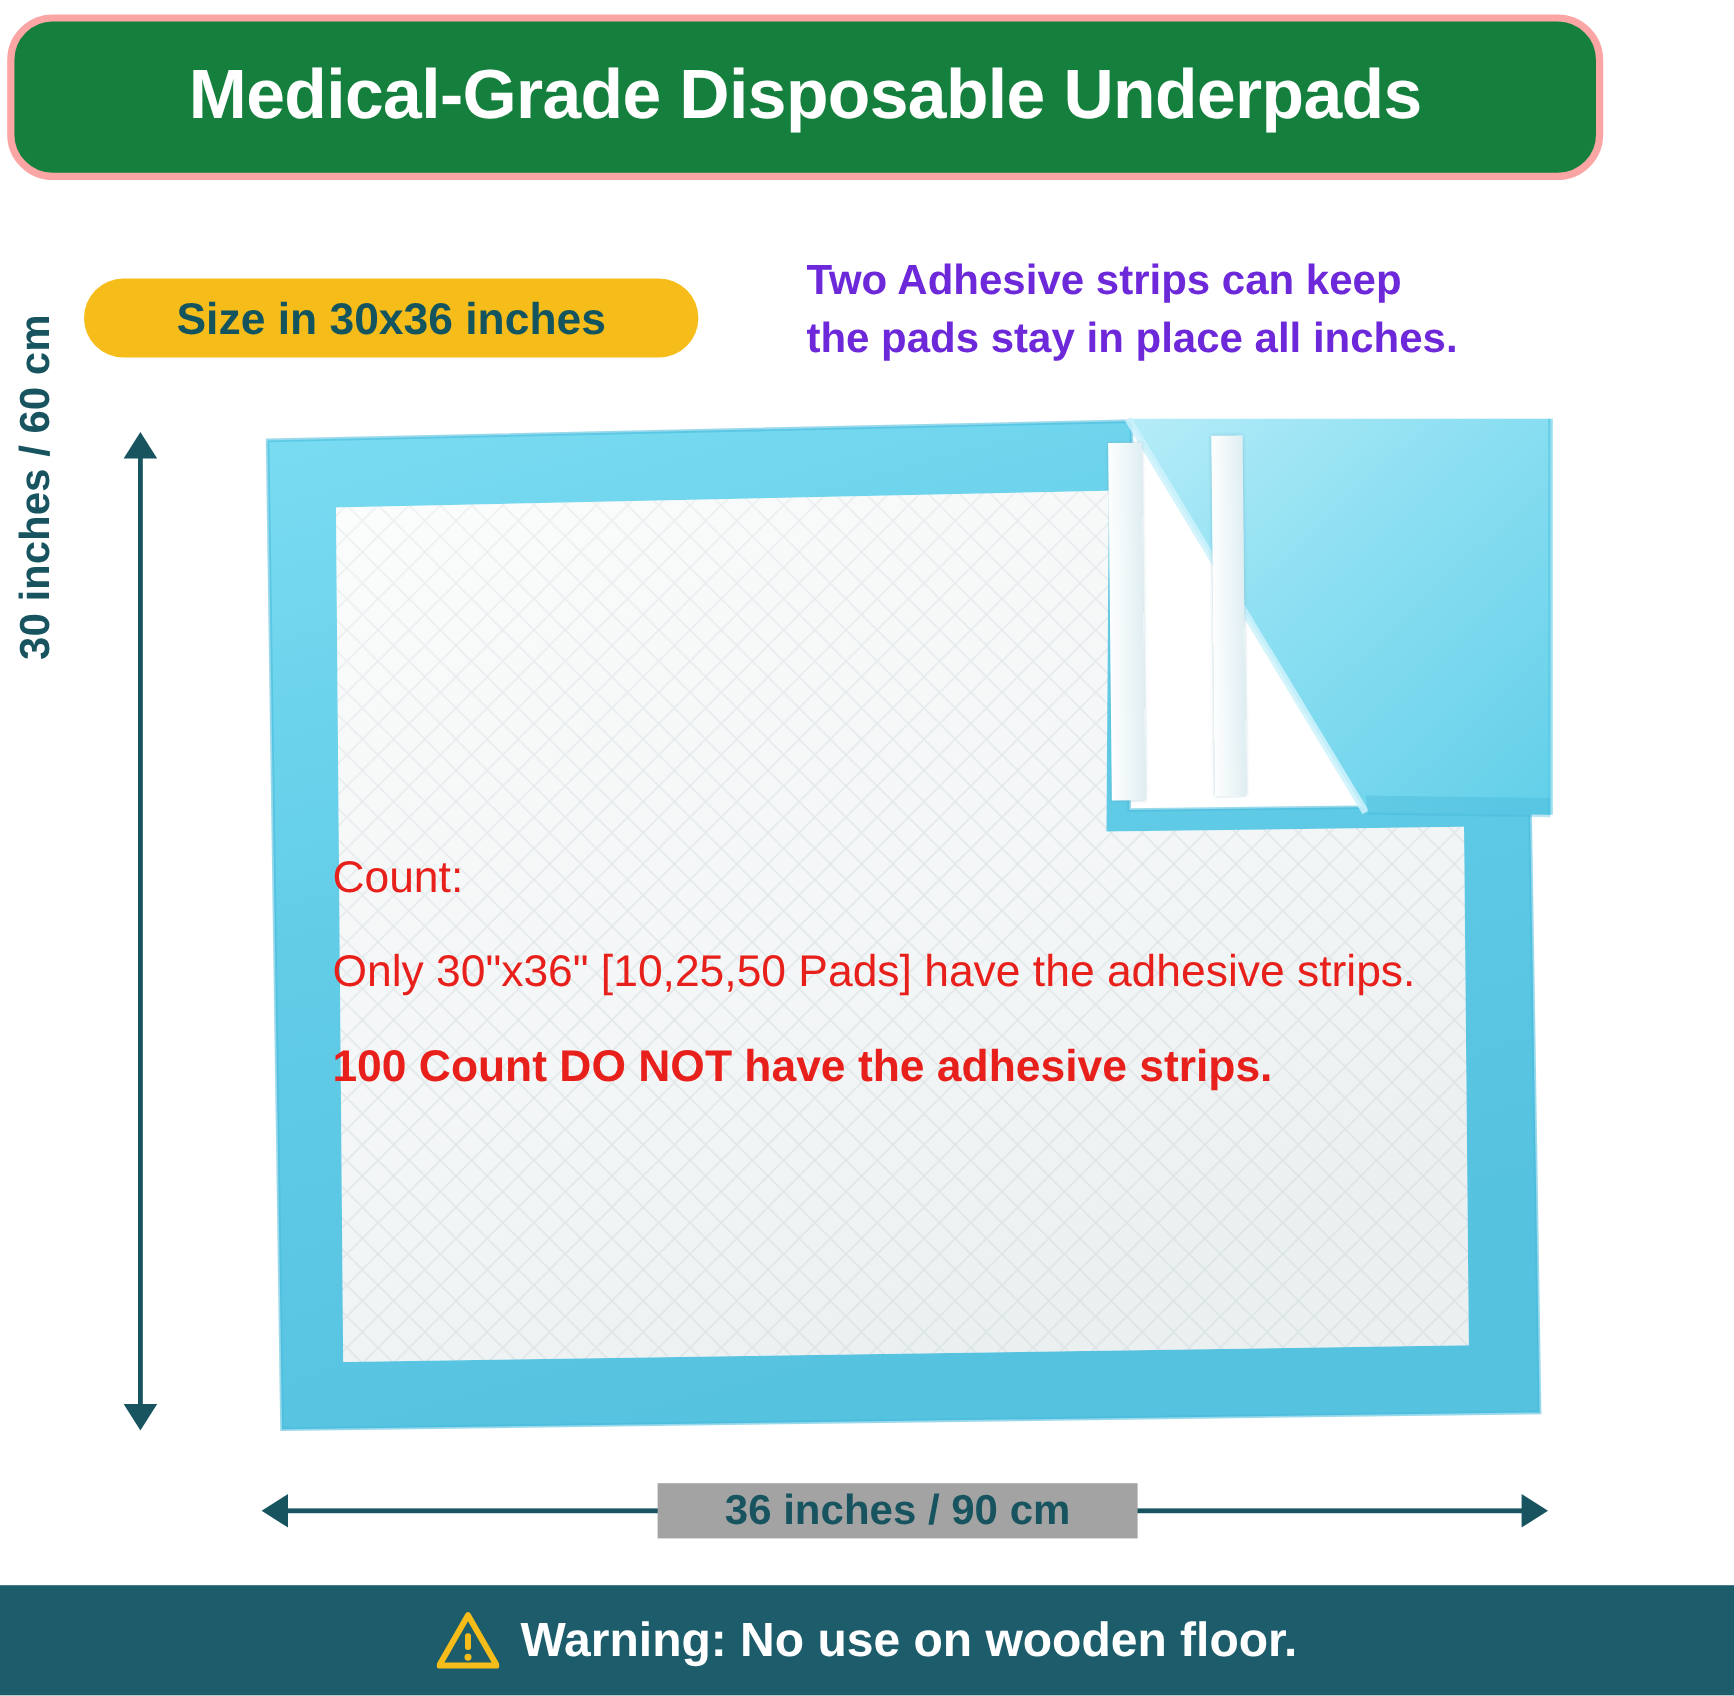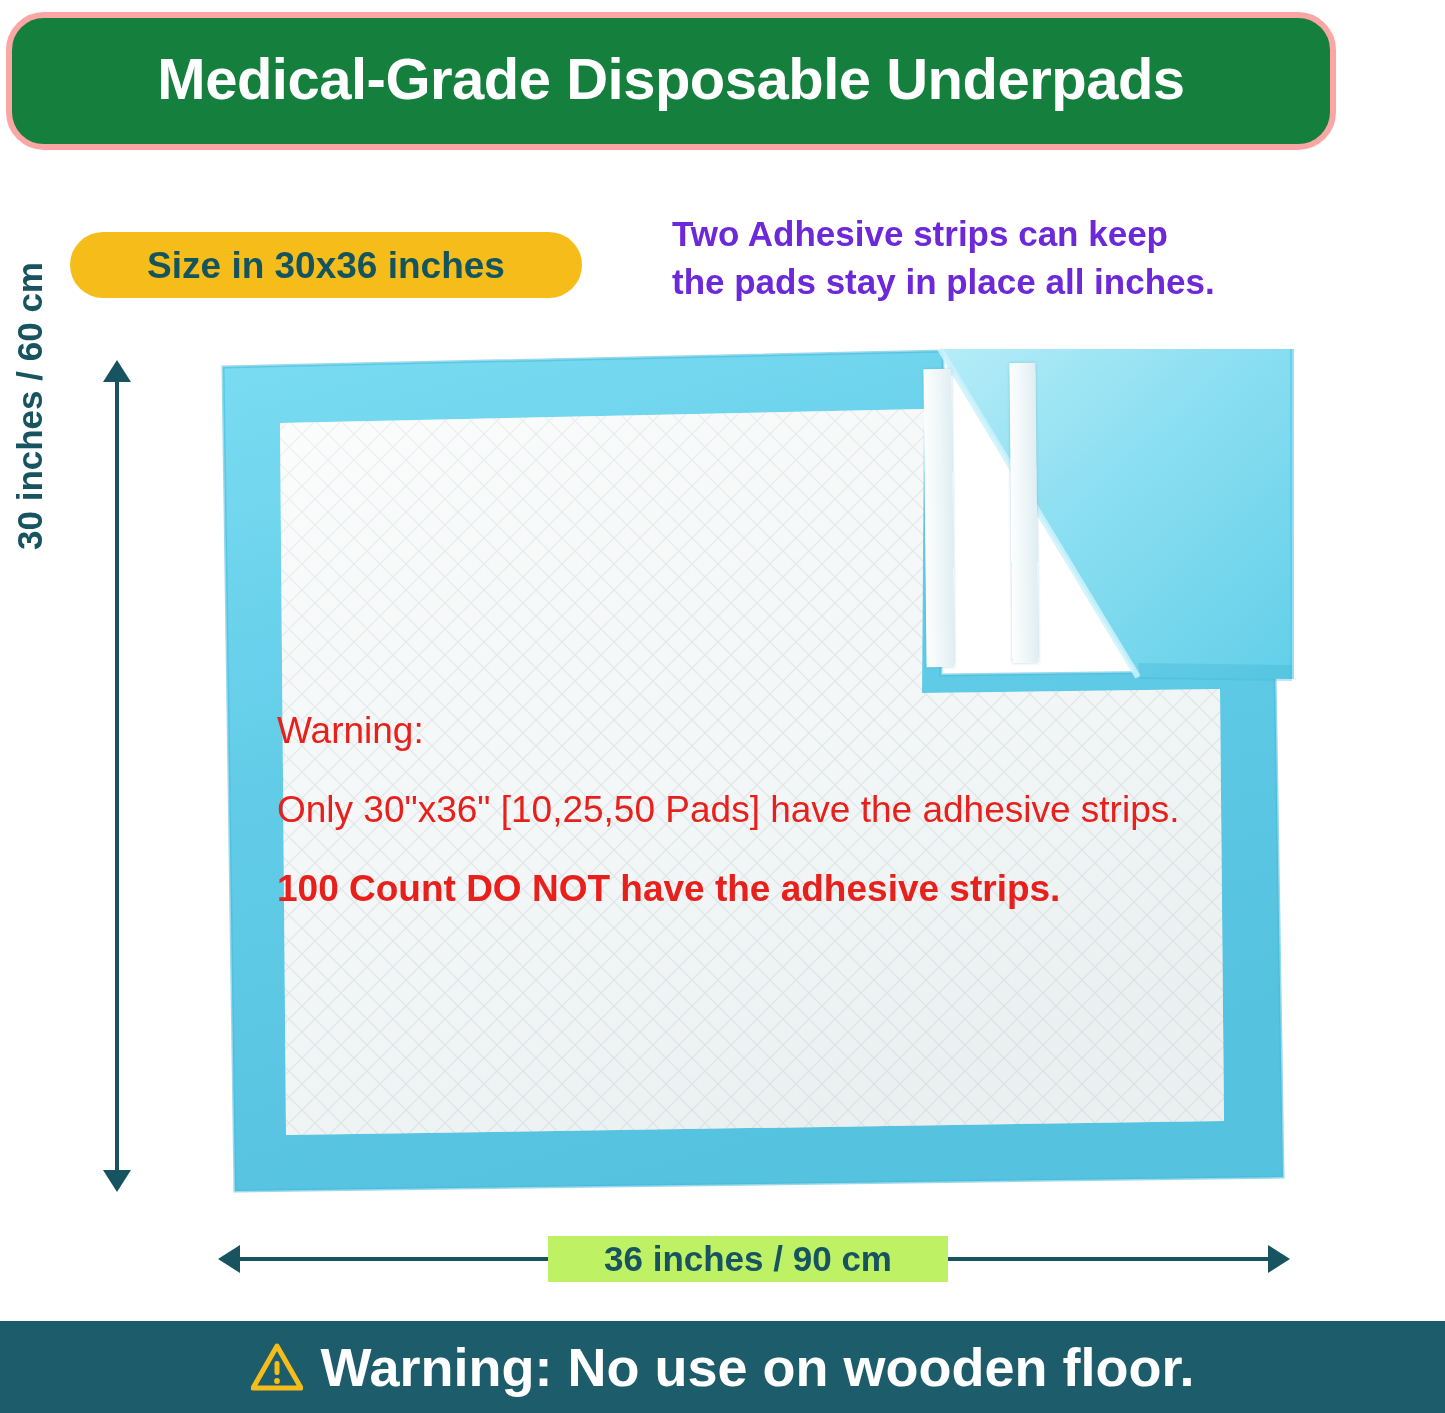--- a/index.html
+++ b/index.html
@@ -159,21 +159,21 @@
     border-top: 14px solid transparent;
     border-bottom: 14px solid transparent;
     border-left: 22px solid #17545f;
   }
   #dim-horizontal-label {
     position: absolute;
     left: 330px;
     top: 0px;
     width: 400px;
     height: 46px;
-    background: #bef264;
+    background: #a3a3a3;
     display: flex;
     align-items: center;
     justify-content: center;
     color: #17545f;
     font-size: 35px;
     font-weight: bold;
     white-space: nowrap;
   }
 
   
@@ -278,21 +278,21 @@
     justify-content: center;
     gap: 18px;
   }
   #warning-icon {
     width: 52px;
     height: 48px;
     display: block;
   }
   #warning-text {
     color: #ffffff;
-    font-size: 54px;
+    font-size: 40px;
     font-weight: bold;
     white-space: nowrap;
     line-height: 1;
   }
 </style>
 </head>
 <body>
 
 <div id="title-banner">
   <span id="title-banner-text">Medical-Grade Disposable Underpads</span>
@@ -362,21 +362,21 @@
         <stop offset="0%" stop-color="#ffffff" stop-opacity="0.55"></stop>
         <stop offset="60%" stop-color="#eef2f3" stop-opacity="0.35"></stop>
         <stop offset="100%" stop-color="#dfe6e8" stop-opacity="0.5"></stop>
       </linearGradient>
     </defs>
     <path d="M 4,28 L 648,14 L 646,298 L 944,294 L 948,726 L 10,740 Z" fill="url(#quilt)"></path>
     <path d="M 4,28 L 648,14 L 646,298 L 944,294 L 948,726 L 10,740 Z" fill="url(#whiteShade)"></path>
   </svg>
 
   <div id="notice-block" style="left:64px; top:367px; width:1010px;">
-    <div class="notice-line">Warning:</div>
+    <div class="notice-line">Count:</div>
     <div class="notice-line">Only 30"x36" [10,25,50 Pads] have the adhesive strips.</div>
     <div class="notice-line">100 Count DO NOT have the adhesive strips.</div>
   </div>
 
 </div>
 
 <div id="dim-horizontal">
   <div class="arrow-left"></div>
   <div class="axis-line"></div>
   <div class="arrow-right"></div>

